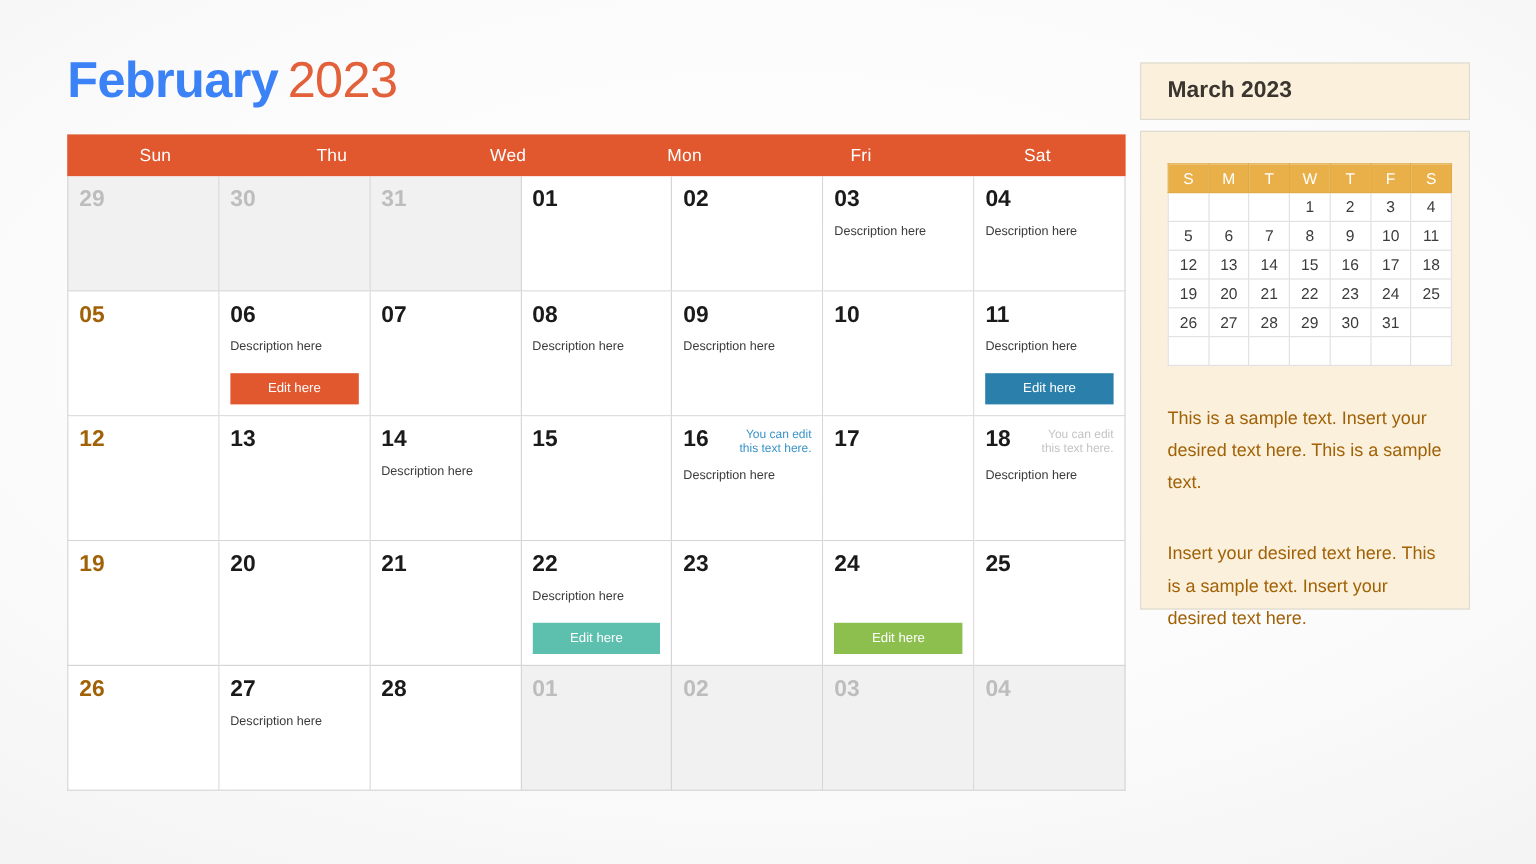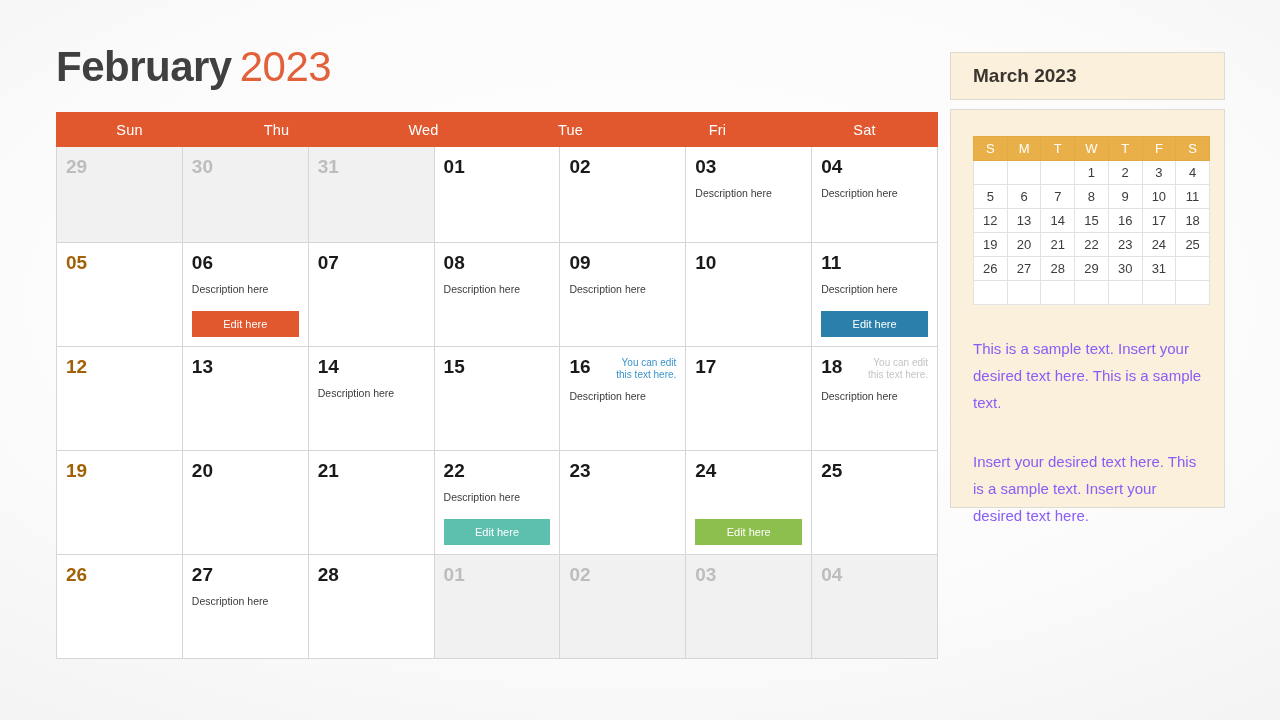--- a/index.html
+++ b/index.html
@@ -22,21 +22,21 @@
     position: absolute;
     left: 56px;
     top: 41px;
     font-size: 42px;
     line-height: 52px;
     letter-spacing: -0.5px;
     white-space: nowrap;
   }
   #page-title .month-part {
     font-weight: bold;
-    color: #404040;
+    color: #3b82f6;
   }
   #page-title .year-part {
     font-weight: normal;
     color: #E2603A;
     margin-left: 8px;
   }
 
   
   #main-calendar {
     position: absolute;
@@ -188,39 +188,39 @@
     color: #3c3c3c;
     border: 1px solid #e2e2e2;
     background: #ffffff;
   }
 
   
   .side-paragraph {
     margin-top: 30px;
     font-size: 15px;
     line-height: 27px;
-    color: #8b5cf6;
+    color: #a16207;
   }
   .side-paragraph + .side-paragraph {
     margin-top: 32px;
   }
 </style>
 </head>
 <body>
 
 <h1 id="page-title">
   <span class="month-part">February</span><span class="year-part">2023</span>
 </h1>
 
 <div id="main-calendar">
   <div class="weekday-header">
       <div class="weekday-cell">Sun</div>
       <div class="weekday-cell">Thu</div>
       <div class="weekday-cell">Wed</div>
-      <div class="weekday-cell">Tue</div>
+      <div class="weekday-cell">Mon</div>
       <div class="weekday-cell">Fri</div>
       <div class="weekday-cell">Sat</div>
     </div>
   <div id="calendar-body">
       <div class="week-row r0">
         <div class="day-cell muted">
           <div class="day-top">
             <div class="day-number">29</div>
           </div>
         </div>

